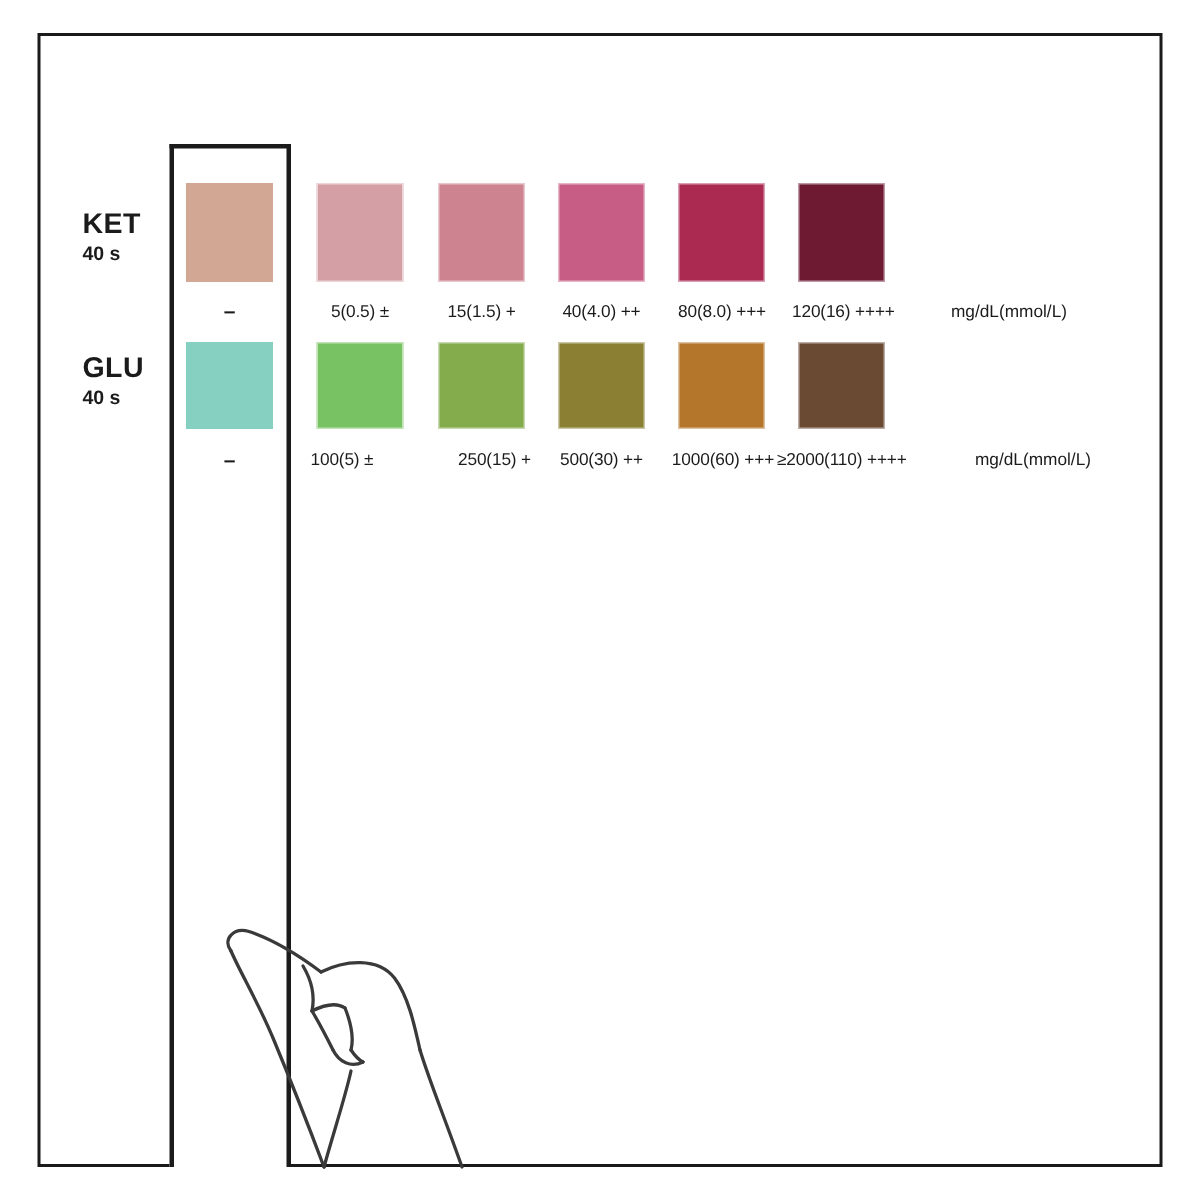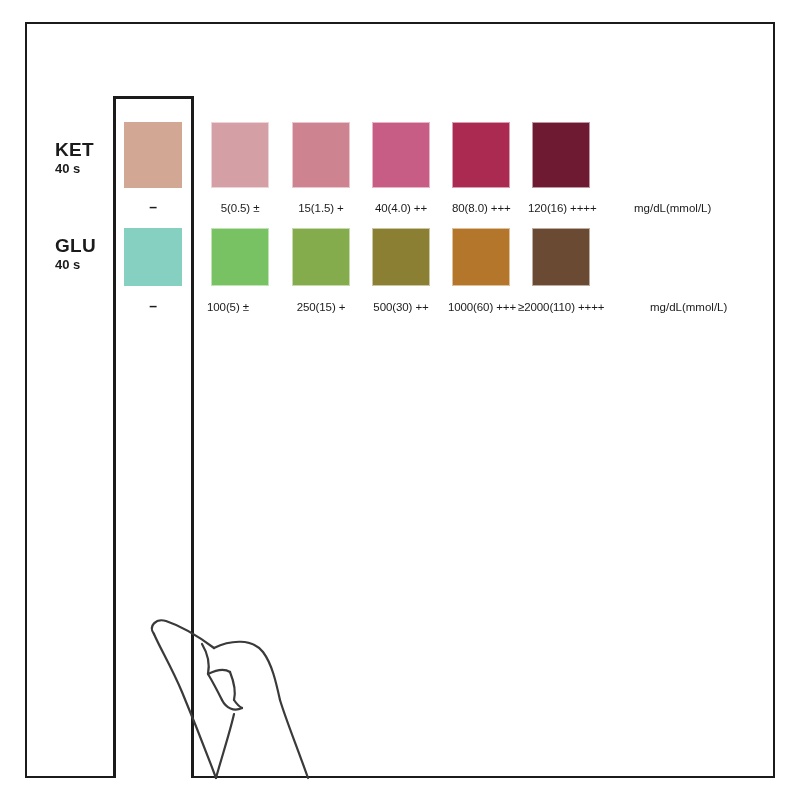--- a/index.html
+++ b/index.html
@@ -166,21 +166,21 @@
     <div class="swatch pad-on-strip" id="pad-glu" style="top:0px;width:58px;height:58px;background:#86d0c2;"></div>
 
     <div class="swatch ref" id="glu-s0" style="left: 211px; top: 0px; width: 58px; height: 58px; background: rgb(121, 194, 99);"></div>
     <div class="swatch ref" id="glu-s1" style="left: 292px; top: 0px; width: 58px; height: 58px; background: rgb(132, 171, 76);"></div>
     <div class="swatch ref" id="glu-s2" style="left: 372px; top: 0px; width: 58px; height: 58px; background: rgb(138, 127, 51);"></div>
     <div class="swatch ref" id="glu-s3" style="left: 452px; top: 0px; width: 58px; height: 58px; background: rgb(180, 118, 42);"></div>
     <div class="swatch ref" id="glu-s4" style="left: 532px; top: 0px; width: 58px; height: 58px; background: rgb(107, 74, 51);"></div>
 
     <div class="caption neg" style="left:133px;top:70px;width:40px;text-align:center;">–</div>
     <div class="caption" style="left:207px;top:73px;width:66px;text-align:left;">100(5) ±</div>
-    <div class="caption" style="left:288px;top:73px;width:66px;text-align:center;">250(15) +</div>
+    <div class="caption" style="left:288px;top:73px;width:66px;text-align:right;">250(15) +</div>
     <div class="caption" style="left:368px;top:73px;width:66px;text-align:center;">500(30) ++</div>
     <div class="caption" style="left:444px;top:73px;width:76px;text-align:center;">1000(60) +++</div>
     <div class="caption" style="left:518px;top:73px;width:92px;text-align:left;">≥2000(110) ++++</div>
 
     <div class="unit" style="left:650px;top:73px;">mg/dL(mmol/L)</div>
   </div>
 
   <svg id="hand-illustration" viewBox="0 0 240 185">
     <g fill="none" stroke="#3a3a3a" stroke-width="2.2" stroke-linecap="round" stroke-linejoin="round">
 

